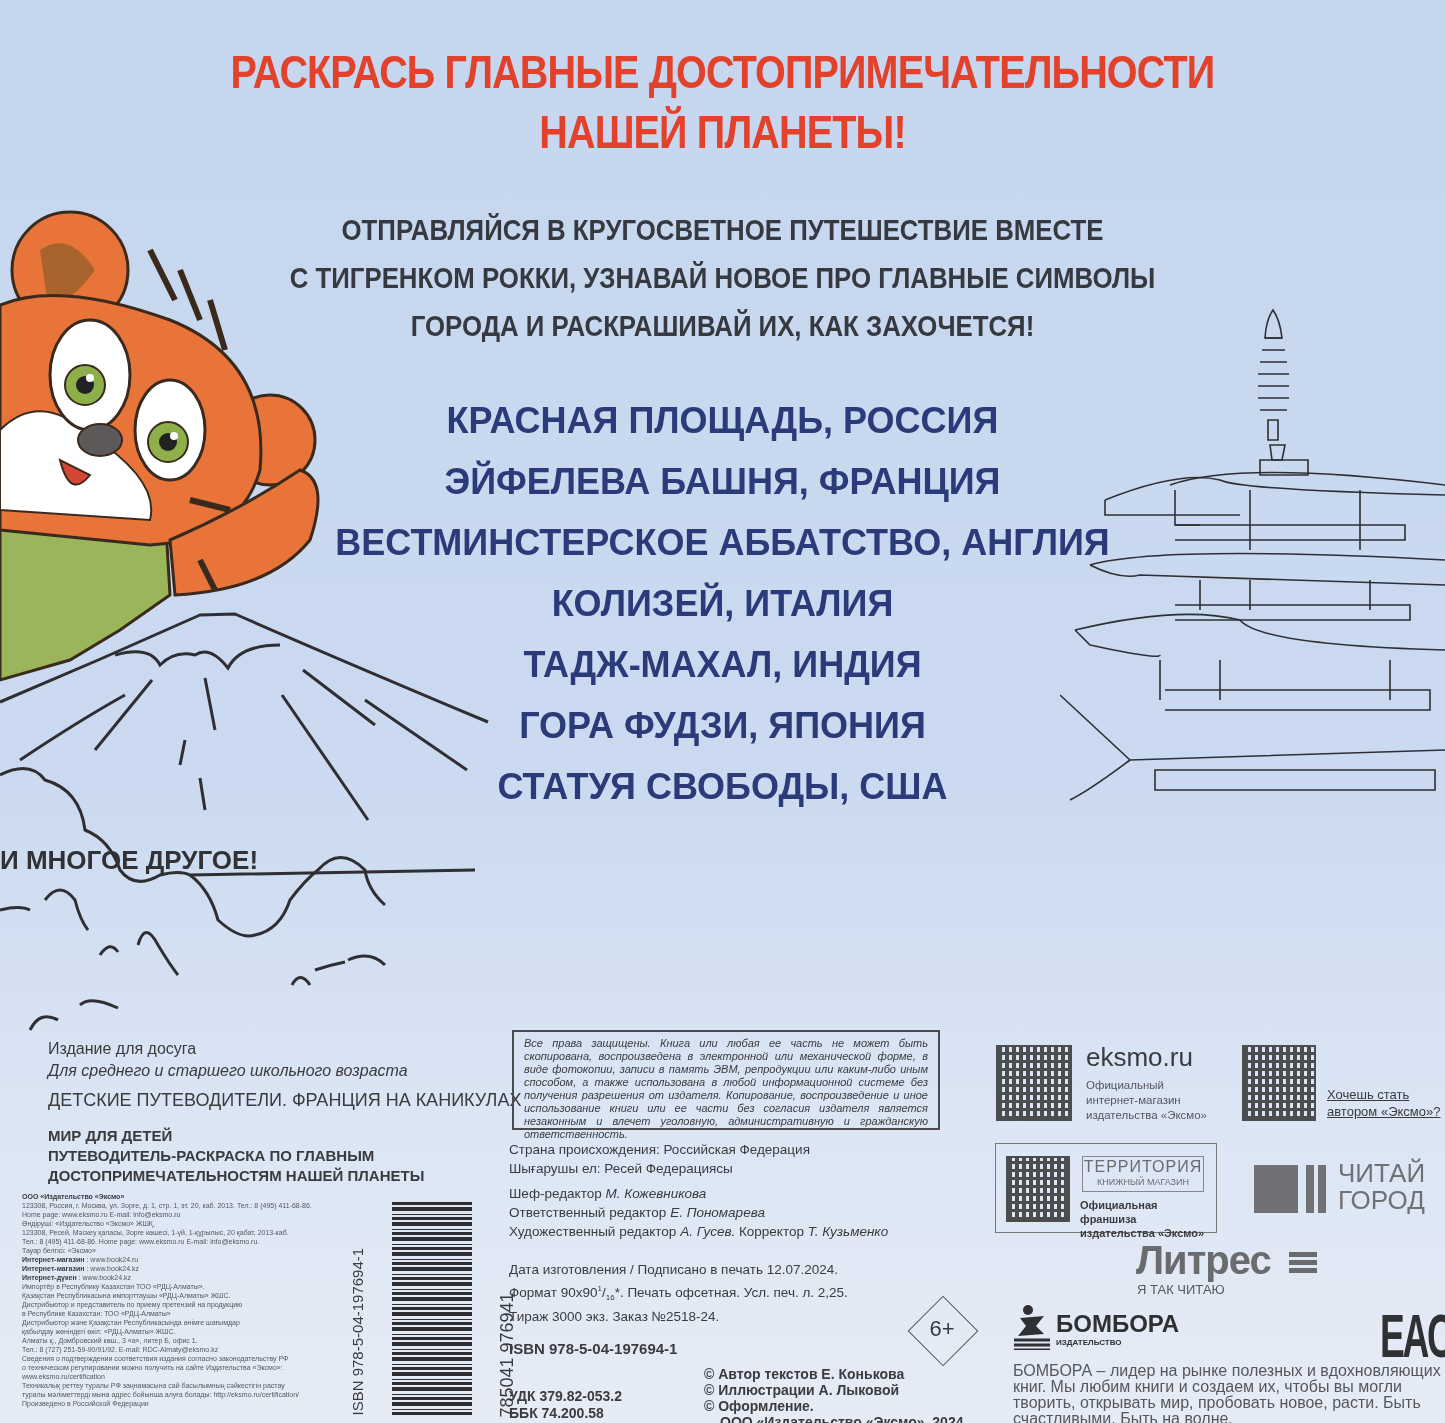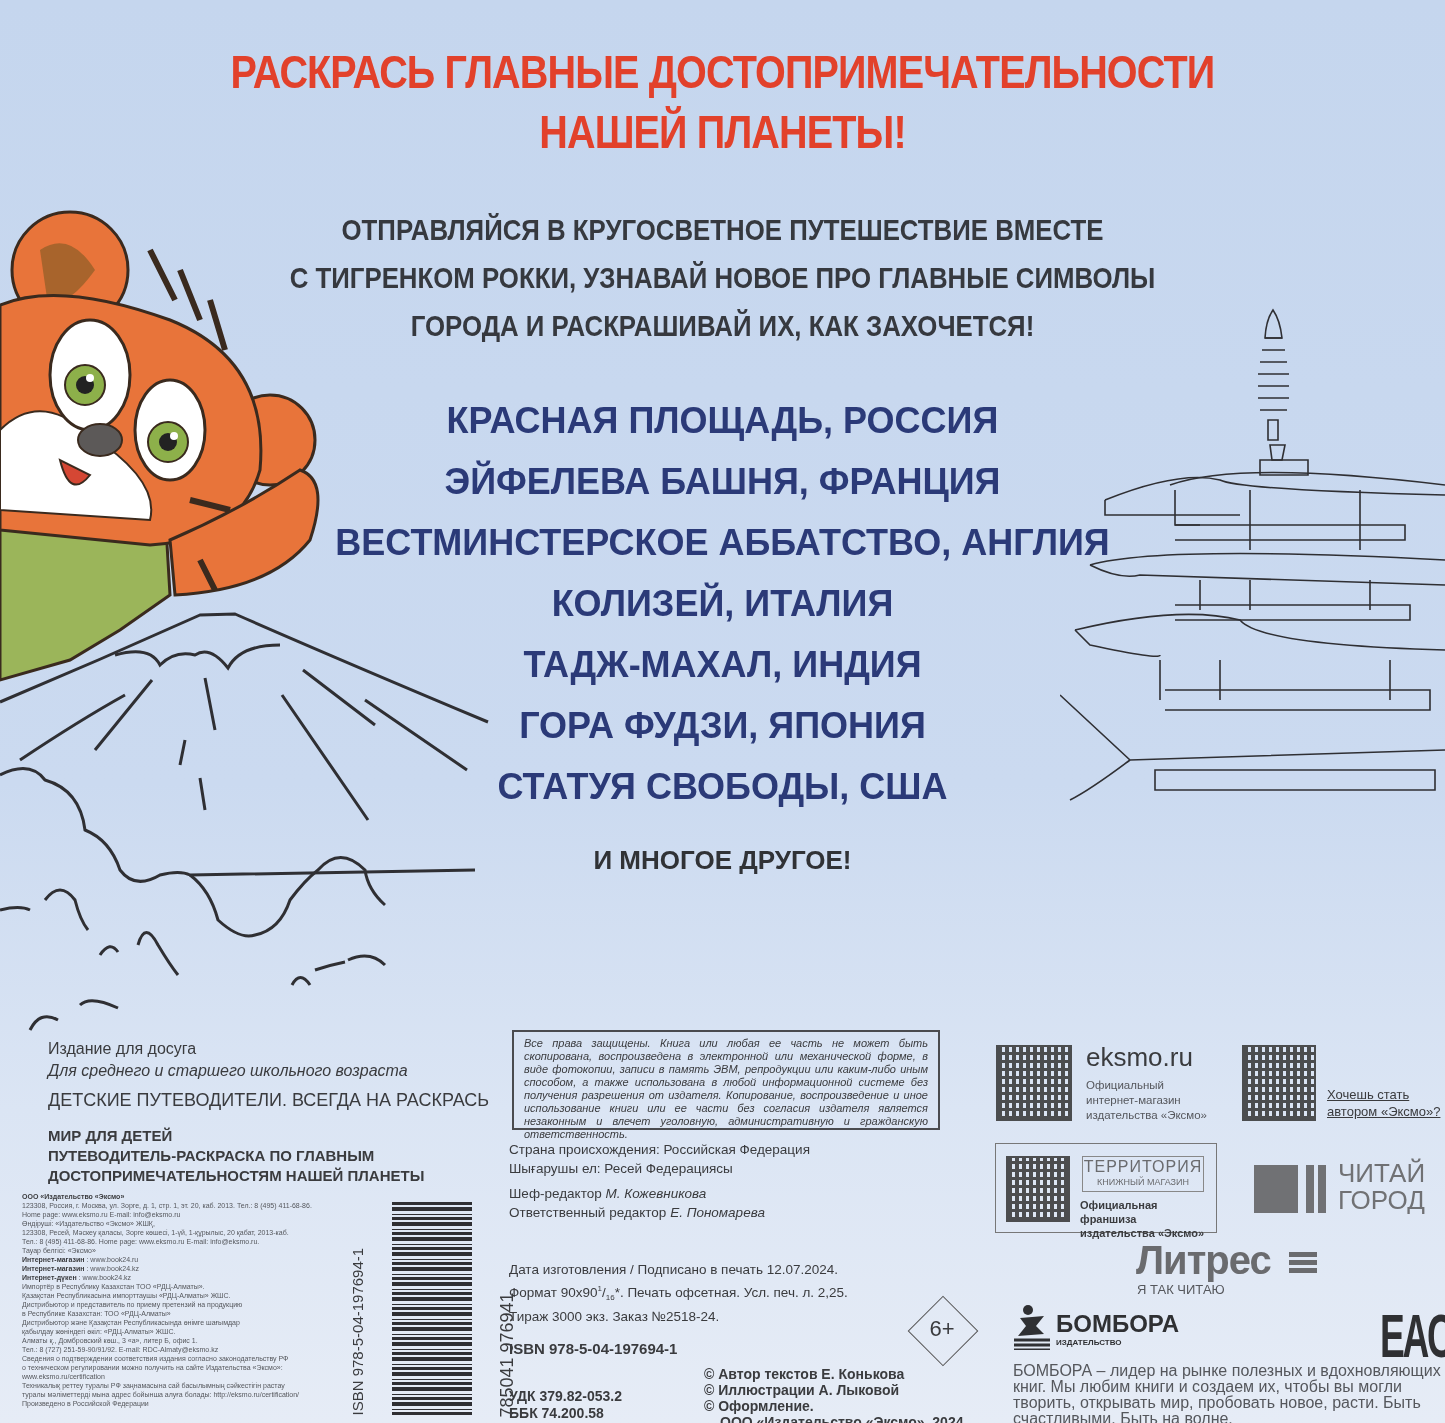--- a/index.html
+++ b/index.html
@@ -2,21 +2,21 @@
 <html><head>
 <meta charset="utf-8">
 <style>
   html,body{margin:0;padding:0;}
   body{width:1445px;height:1423px;overflow:hidden;background:#c9d9ef;font-family:"Liberation Sans",sans-serif;position:relative;}
   .page{position:absolute;inset:0;background:linear-gradient(180deg,#c5d6ee 0%,#cbdaf0 55%,#dbe5f4 78%,#e6ecf6 100%);}
   .abs{position:absolute;}
   .headline{left:0;width:1445px;text-align:center;color:#e2412b;font-family:"Liberation Sans",sans-serif;font-weight:bold;font-size:46px;letter-spacing:-1px;transform:scaleX(0.86);transform-origin:center;line-height:60px;}
   .intro{left:0;width:1445px;text-align:center;color:#36393f;font-weight:bold;font-size:30px;line-height:48px;transform:scaleX(0.86);transform-origin:center;}
   .places{left:0;width:1445px;text-align:center;color:#2b3a78;font-weight:bold;font-size:36px;line-height:61px;}
-  .more{left:0;width:1445px;text-align:center;color:#303236;font-weight:bold;font-size:26px;}
+  .more{left:0;width:1445px;text-align:left;color:#303236;font-weight:bold;font-size:26px;}
   .imprint{color:#3a3b3e;}
   .imp-l1{left:48px;top:1040px;font-size:16px;}
   .imp-l2{left:48px;top:1062px;font-size:16px;font-style:italic;}
   .imp-l3{left:48px;top:1090px;font-size:18px;}
   .imp-title{left:48px;top:1126px;font-size:15px;font-weight:bold;line-height:20px;}
   .small{left:22px;width:320px;font-size:7px;line-height:9px;color:#55575c;}
   .small b{color:#3a3b3e;}
   .rights{left:512px;top:1030px;width:428px;height:100px;border:2px solid #4a4b4f;font-size:11px;font-style:italic;line-height:13px;text-align:justify;padding:5px 10px;box-sizing:border-box;color:#3a3b3e;}
   .credits{left:509px;font-size:13.5px;color:#3a3b3e;line-height:19px;}
   .credits i{font-style:italic;}
@@ -114,21 +114,21 @@
       <path d="M100 360 L100 400 M160 360 L160 400 M330 360 L330 400"></path>
       <path d="M105 390 L370 390 L370 410 L105 410"></path>
       <path d="M0 395 L70 460 L385 450"></path>
       <path d="M70 460 Q30 490 10 500"></path>
       <path d="M95 470 L375 470 L375 490 L95 490 Z"></path>
     </g>
   </svg>
 
   <div class="abs imprint imp-l1">Издание для досуга</div>
   <div class="abs imprint imp-l2">Для среднего и старшего школьного возраста</div>
-  <div class="abs imprint imp-l3">ДЕТСКИЕ ПУТЕВОДИТЕЛИ. ВСЕГДА НА РАСКРАСЬ</div>
+  <div class="abs imprint imp-l3">ДЕТСКИЕ ПУТЕВОДИТЕЛИ. ФРАНЦИЯ НА КАНИКУЛАХ</div>
   <div class="abs imprint imp-title">
     <div>МИР ДЛЯ ДЕТЕЙ</div>
     <div>ПУТЕВОДИТЕЛЬ-РАСКРАСКА ПО ГЛАВНЫМ</div>
     <div>ДОСТОПРИМЕЧАТЕЛЬНОСТЯМ НАШЕЙ ПЛАНЕТЫ</div>
   </div>
 
   <div class="abs small" style="top:1192px" id="pubblock">
       <div><b>ООО «Издательство «Эксмо»</b></div>
       <div>123308, Россия, г. Москва, ул. Зорге, д. 1, стр. 1, эт. 20, каб. 2013. Тел.: 8 (495) 411-68-86.</div>
       <div>Home page: www.eksmo.ru   E-mail: info@eksmo.ru</div>
@@ -163,20 +163,21 @@
 
   <div class="abs rights">Все права защищены. Книга или любая ее часть не может быть скопирована, воспроизведена в электронной или механической форме, в виде фотокопии, записи в память ЭВМ, репродукции или каким-либо иным способом, а также использована в любой информационной системе без получения разрешения от издателя. Копирование, воспроизведение и иное использование книги или ее части без согласия издателя является незаконным и влечет уголовную, административную и гражданскую ответственность.</div>
 
   <div class="abs credits" style="top:1140px">
     <div>Страна происхождения: Российская Федерация</div>
     <div>Шығарушы ел: Ресей Федерациясы</div>
   </div>
   <div class="abs credits" style="top:1184px">
     <div><span>Шеф-редактор </span><i>М. Кожевникова</i></div>
     <div><span>Ответственный редактор </span><i>Е. Пономарева</i></div>
+    <div><span>Художественный редактор </span><i>А. Гусев.</i><span> Корректор </span><i>Т. Кузьменко</i></div>
   </div>
   <div class="abs credits" style="top:1260px">
     <div>Дата изготовления / Подписано в печать 12.07.2024.</div>
     <div><span>Формат 90х90</span><sup style="font-size:8px">1</sup>/<sub style="font-size:8px">16</sub><span>*. Печать офсетная. Усл. печ. л. 2,25.</span></div>
     <div>Тираж 3000 экз. Заказ №2518-24.</div>
   </div>
 
   <div class="abs age">
     <div style="position:absolute;left:14px;top:14px;width:48px;height:48px;border:1.5px solid #555;transform:rotate(45deg);"></div>
     <div style="position:absolute;left:0;top:24px;width:76px;text-align:center;font-size:22px;color:#3a3b3e;">6+</div>

